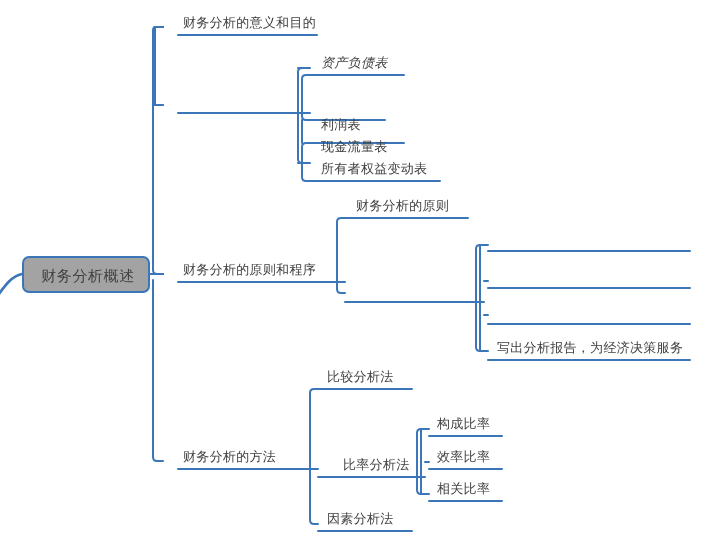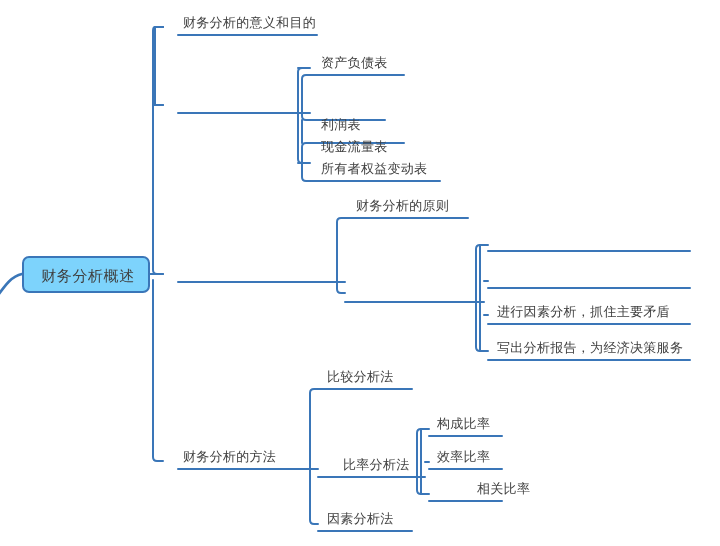--- a/index.html
+++ b/index.html
@@ -33,21 +33,21 @@
     letter-spacing: 0.3px;
   }
   .root-node {
     position: absolute;
     left: 22px;
     top: 256px;
     width: 128px;
     height: 37px;
     border: 2px solid #3a76b8;
     border-radius: 7px;
-    background: #7dd3fc;
+    background: #a3a3a3;
     box-sizing: border-box;
   }
   .root-node .root-text {
     position: absolute;
     left: 0;
     top: 0;
     width: 128px;
     height: 37px;
     display: flex;
     align-items: center;
@@ -143,33 +143,33 @@
       <line x1="429" y1="501" x2="502" y2="501"></line>
 
     </g>
   </svg>
 
   <div class="root-node">
     <div class="root-text">财务分析概述</div>
   </div>
 
   <div class="node-label" style="left:183px; top:14px;">财务分析的意义和目的</div>
+  <div class="node-label" style="left:183px; top:261px;">财务分析的原则和程序</div>
   <div class="node-label" style="left:183px; top:448px;">财务分析的方法</div>
 
-  <div class="node-label" style="left:321px; top:54px;">资产负债表</div>
+  <div class="node-label" style="left:321px; top:54px;font-style:italic;">资产负债表</div>
   <div class="node-label" style="left:321px; top:93px;margin-top:23px;">利润表</div>
   <div class="node-label" style="left:321px; top:122px;margin-top:16px;">现金流量表</div>
   <div class="node-label" style="left:321px; top:160px;">所有者权益变动表</div>
 
   <div class="node-label" style="left:356px; top:197px;">财务分析的原则</div>
 
-  <div class="node-label" style="left:497px; top:303px;">进行因素分析，抓住主要矛盾</div>
   <div class="node-label" style="left:497px; top:339px;">写出分析报告，为经济决策服务</div>
 
   <div class="node-label" style="left:327px; top:368px;">比较分析法</div>
   <div class="node-label" style="left:343px; top:456px;">比率分析法</div>
   <div class="node-label" style="left:327px; top:510px;">因素分析法</div>
 
   <div class="node-label" style="left:437px; top:415px;">构成比率</div>
   <div class="node-label" style="left:437px; top:448px;">效率比率</div>
-  <div class="node-label" style="left:437px; top:480px;margin-left:40px;">相关比率</div>
+  <div class="node-label" style="left:437px; top:480px;">相关比率</div>
 
 </div>
 
 </body></html>

